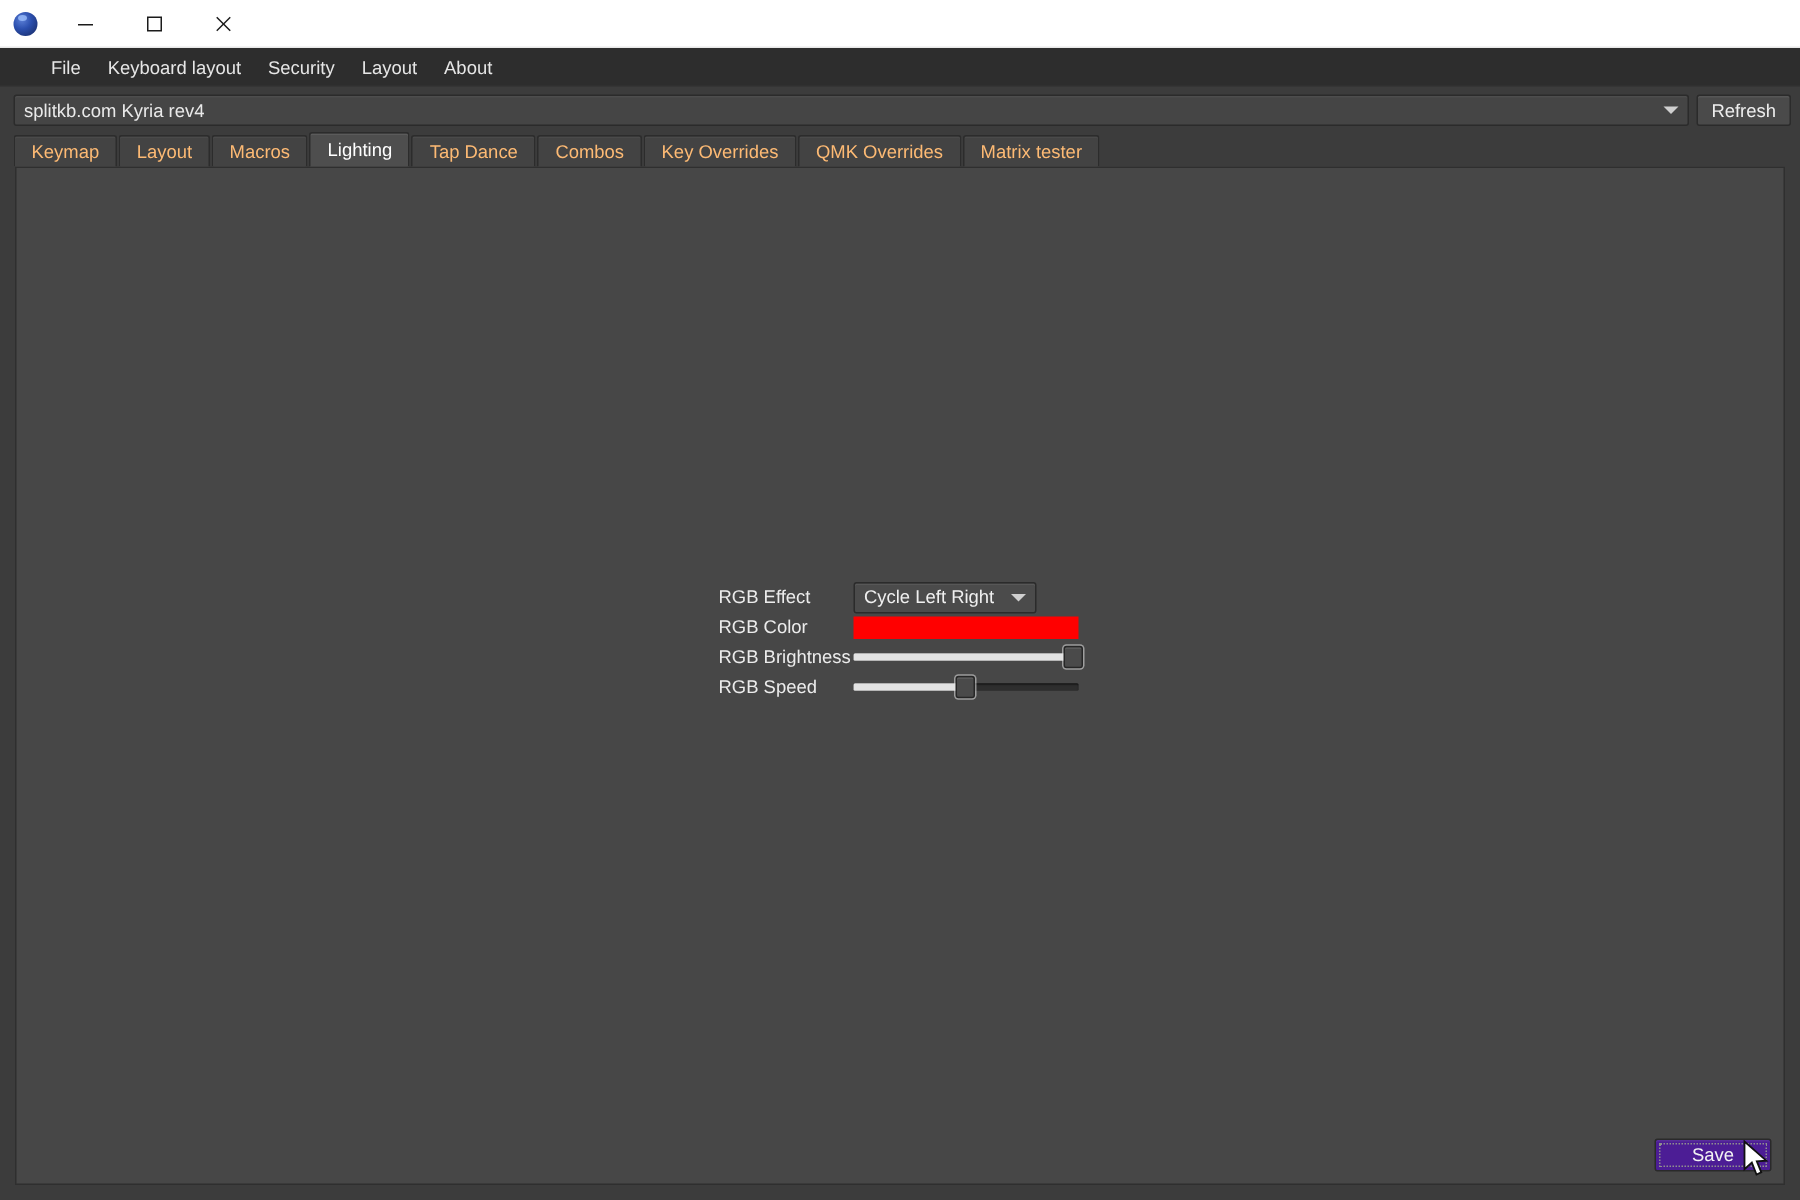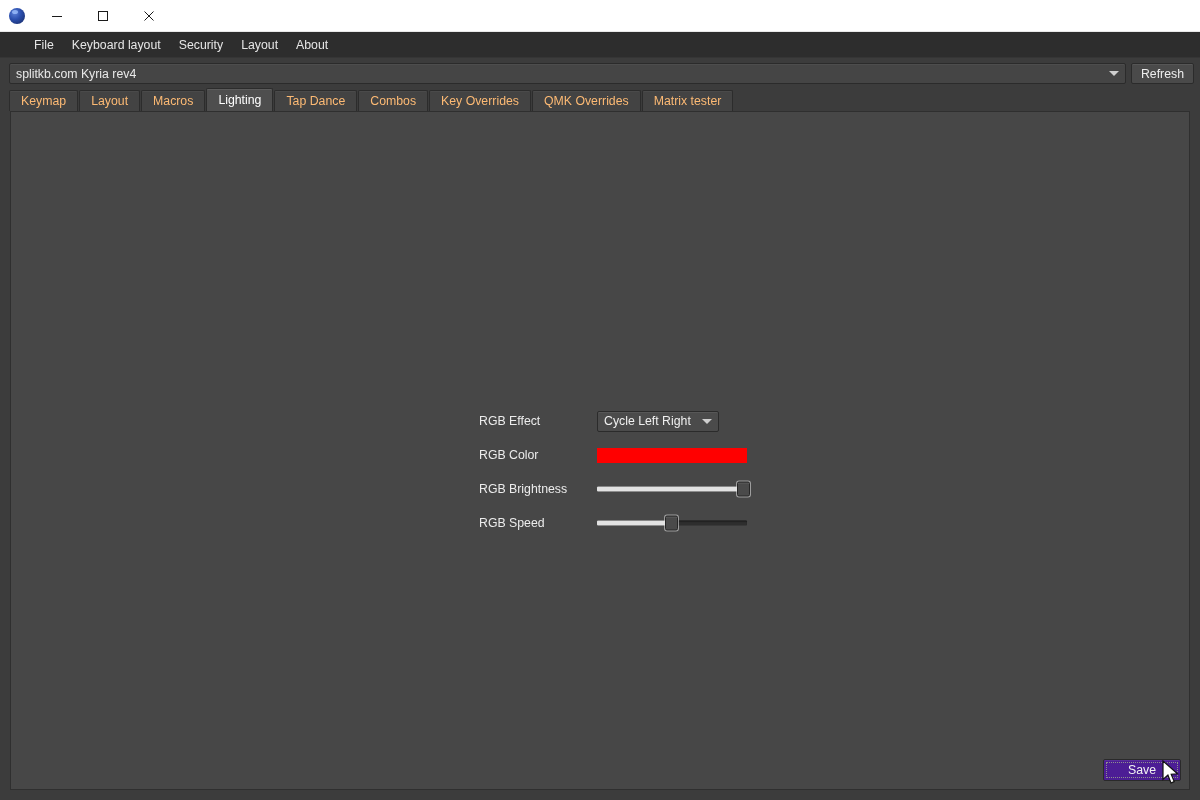--- a/index.html
+++ b/index.html
@@ -209,27 +209,26 @@
 
   
   .form-area {
     flex: 1 1 auto;
     position: relative;
     min-height: 0;
   }
   .rgb-form {
     position: absolute;
     left: 468px;
-    top: 299px;
+    top: 276px;
     display: grid;
     grid-template-columns: 80px 10px 150px;
     grid-auto-rows: 20px;
     row-gap: 0px;
     align-items: center;
-    gap: 14px;
   }
   .frow-label {
     grid-column: 1;
     text-align: left;
     font-size: 12.3px;
     color: #ececec;
     white-space: nowrap;
   }
   .frow-ctl {
     grid-column: 3;

